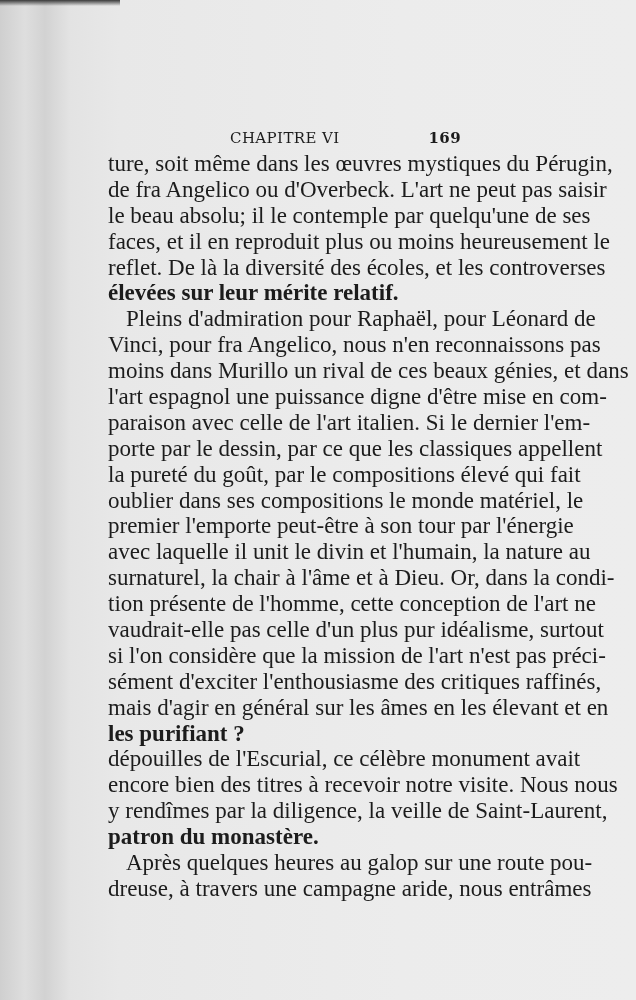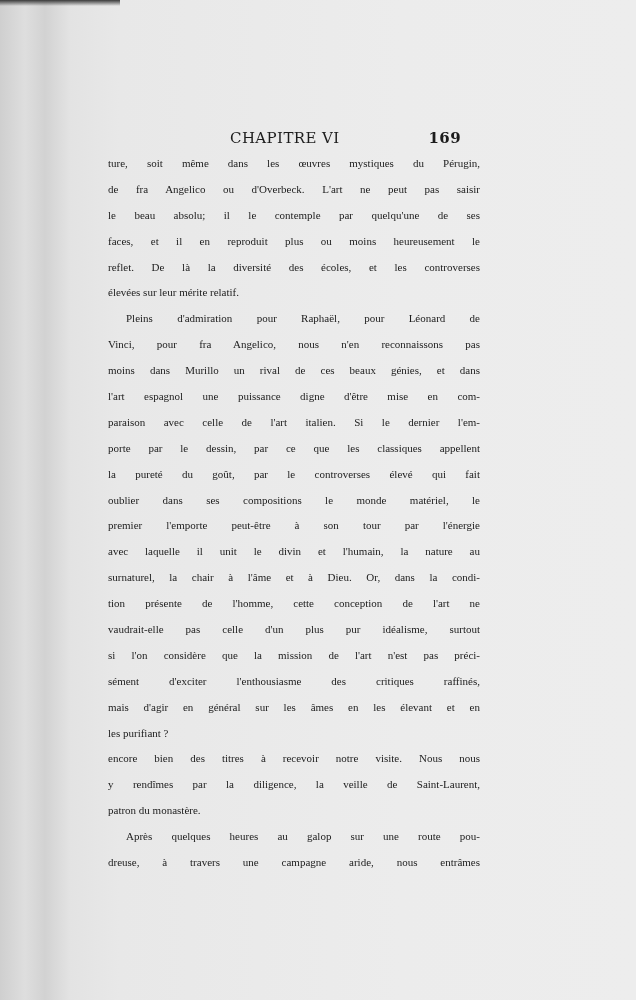--- a/index.html
+++ b/index.html
@@ -21,25 +21,25 @@
   }
   .running-head {
     position: absolute; top: 129px; left: 112px; width: 364px; height: 20px;
     font-size: 15px; letter-spacing: 0.4px;
   }
   .running-head .title { position: absolute; left: 118px; top: 0; }
   .running-head .folio { position: absolute; right: 15px; top: 0; font-weight: bold; }
   .text-block {
     position: absolute; top: 151px; left: 108px; width: 372px;
     font-family: "Liberation Serif", "DejaVu Serif", serif;
-    font-size: 11px; line-height: 25.9px;
+    font-size: 23px; line-height: 25.9px;
     text-align: justify;
   }
   .line { display: block; white-space: nowrap; text-align-last: justify; height: 25.9px; }
-  .line.last { text-align-last: left; }
+  .line.last { text-align-last: left; font-weight: bold; }
   .line.indent { padding-left: 18px; }
 </style>
 </head>
 <body>
 
 <div class="page-bg"></div>
 <div class="top-shadow"></div>
 
 <div class="running-head">
   <span class="title">CHAPITRE VI</span>
@@ -55,33 +55,34 @@
       <span class="line">reflet. De là la diversité des écoles, et les controverses</span>
       <span class="line last">élevées sur leur mérite relatif.</span>
     </div>
     <div>
       <span class="line indent">Pleins d'admiration pour Raphaël, pour Léonard de</span>
       <span class="line">Vinci, pour fra Angelico, nous n'en reconnaissons pas</span>
       <span class="line">moins dans Murillo un rival de ces beaux génies, et dans</span>
       <span class="line">l'art espagnol une puissance digne d'être mise en com-</span>
       <span class="line">paraison avec celle de l'art italien. Si le dernier l'em-</span>
       <span class="line">porte par le dessin, par ce que les classiques appellent</span>
-      <span class="line">la pureté du goût, par le controverses élevé qui fait</span>
+      <span class="line">la pureté du goût, par le compositions élevé qui fait</span>
       <span class="line">oublier dans ses compositions le monde matériel, le</span>
       <span class="line">premier l'emporte peut-être à son tour par l'énergie</span>
       <span class="line">avec laquelle il unit le divin et l'humain, la nature au</span>
       <span class="line">surnaturel, la chair à l'âme et à Dieu. Or, dans la condi-</span>
       <span class="line">tion présente de l'homme, cette conception de l'art ne</span>
       <span class="line">vaudrait-elle pas celle d'un plus pur idéalisme, surtout</span>
       <span class="line">si l'on considère que la mission de l'art n'est pas préci-</span>
       <span class="line">sément d'exciter l'enthousiasme des critiques raffinés,</span>
       <span class="line">mais d'agir en général sur les âmes en les élevant et en</span>
       <span class="line last">les purifiant ?</span>
     </div>
     <div>
+      <span class="line">dépouilles de l'Escurial, ce célèbre monument avait</span>
       <span class="line">encore bien des titres à recevoir notre visite. Nous nous</span>
       <span class="line">y rendîmes par la diligence, la veille de Saint-Laurent,</span>
       <span class="line last">patron du monastère.</span>
     </div>
     <div>
       <span class="line indent">Après quelques heures au galop sur une route pou-</span>
       <span class="line">dreuse, à travers une campagne aride, nous entrâmes</span>
     </div>
   </div>
 

